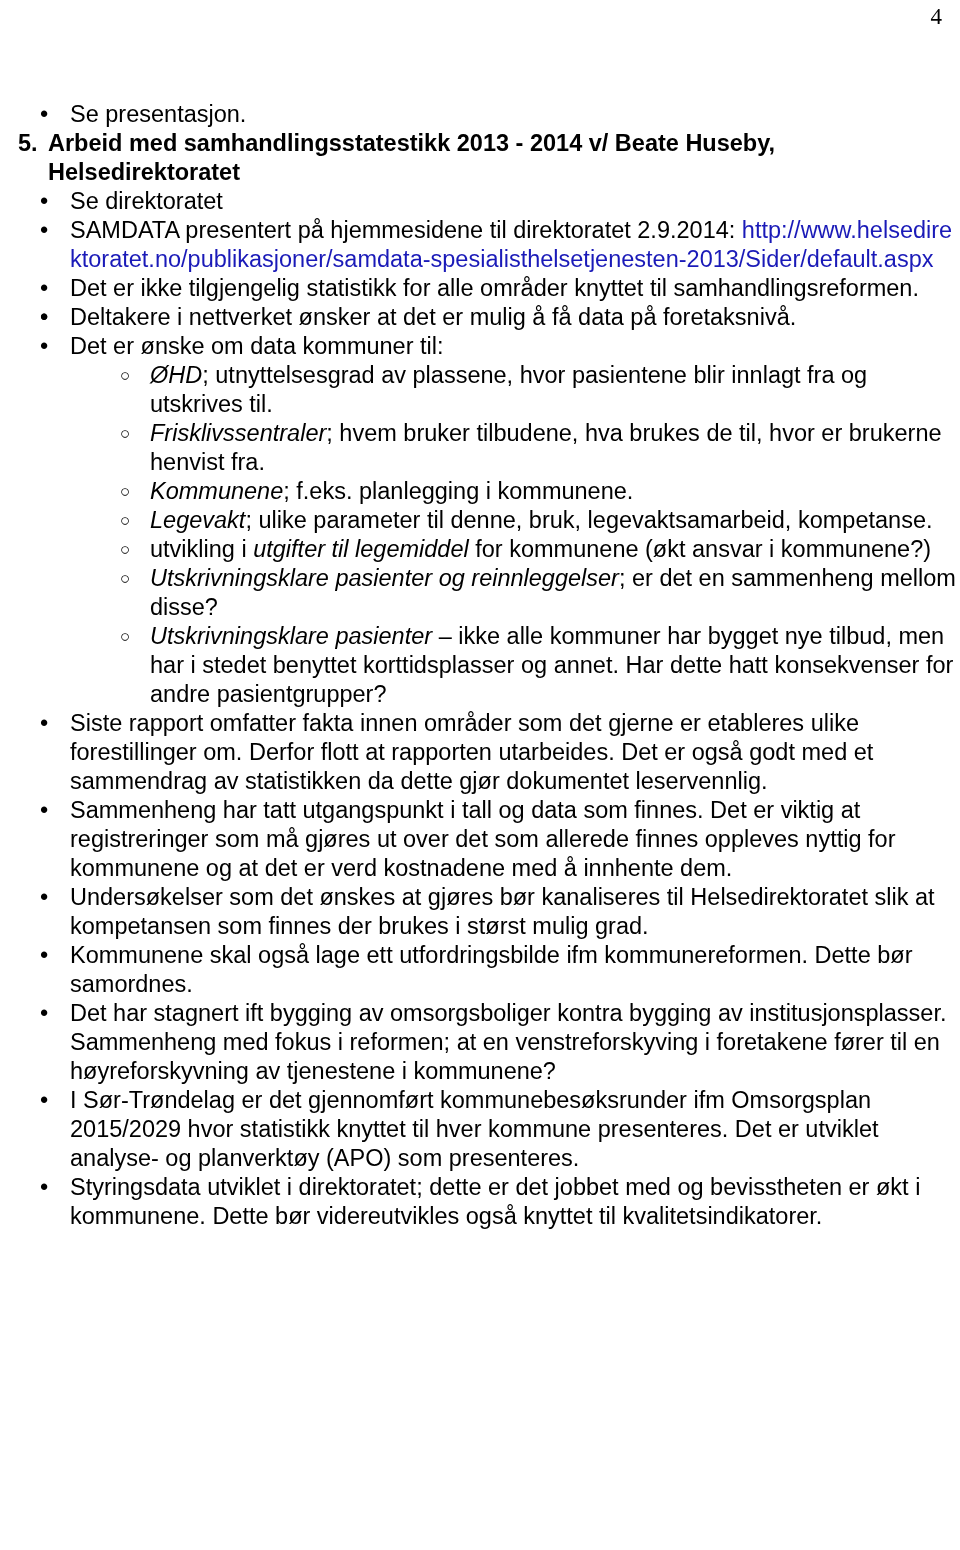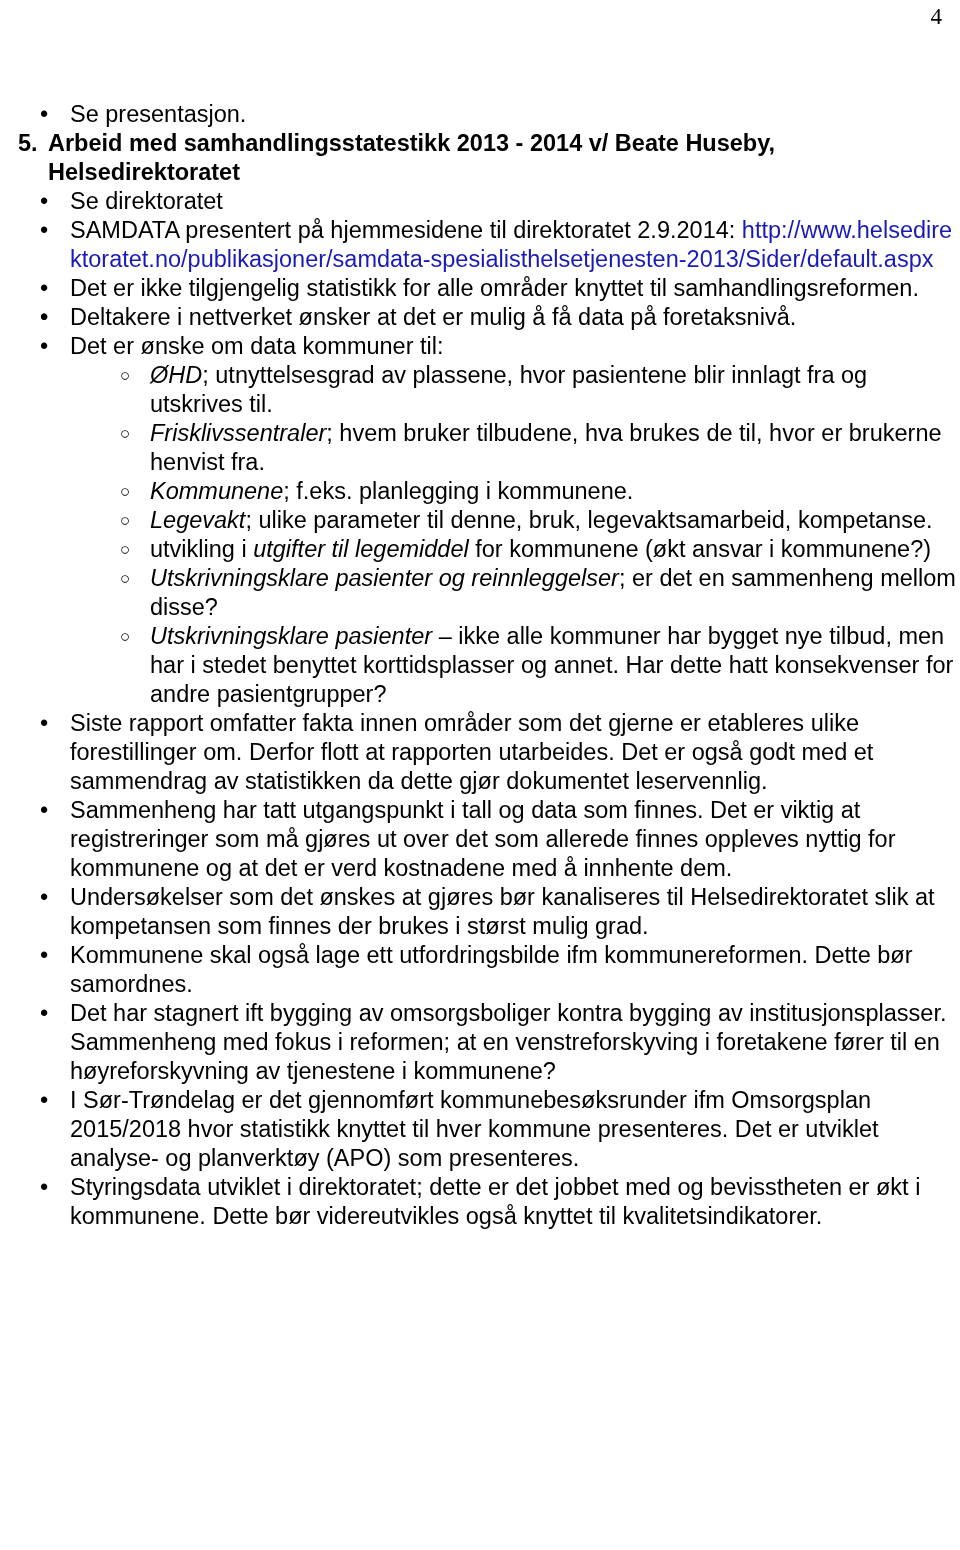--- a/index.html
+++ b/index.html
@@ -210,21 +210,21 @@
 
       <li>
         <span class="bullet">•</span><span>Kommunene skal også lage ett utfordringsbilde ifm kommunereformen. Dette bør samordnes.</span>
       </li>
 
       <li>
         <span class="bullet">•</span><span>Det har stagnert ift bygging av omsorgsboliger kontra bygging av institusjonsplasser. Sammenheng med fokus i reformen; at en venstreforskyving i foretakene fører til en høyreforskyvning av tjenestene i kommunene?</span>
       </li>
 
       <li>
-        <span class="bullet">•</span><span>I Sør-Trøndelag er det gjennomført kommunebesøksrunder ifm Omsorgsplan 2015/2018 hvor statistikk knyttet til hver kommune presenteres. Det er utviklet analyse- og planverktøy (APO) som presenteres.</span>
+        <span class="bullet">•</span><span>I Sør-Trøndelag er det gjennomført kommunebesøksrunder ifm Omsorgsplan 2015/2029 hvor statistikk knyttet til hver kommune presenteres. Det er utviklet analyse- og planverktøy (APO) som presenteres.</span>
       </li>
 
       <li>
         <span class="bullet">•</span><span>Styringsdata utviklet i direktoratet; dette er det jobbet med og bevisstheten er økt i kommunene. Dette bør videreutvikles også knyttet til kvalitetsindikatorer.</span>
       </li>
     </ul>
 
   </div>
 </div>
 

